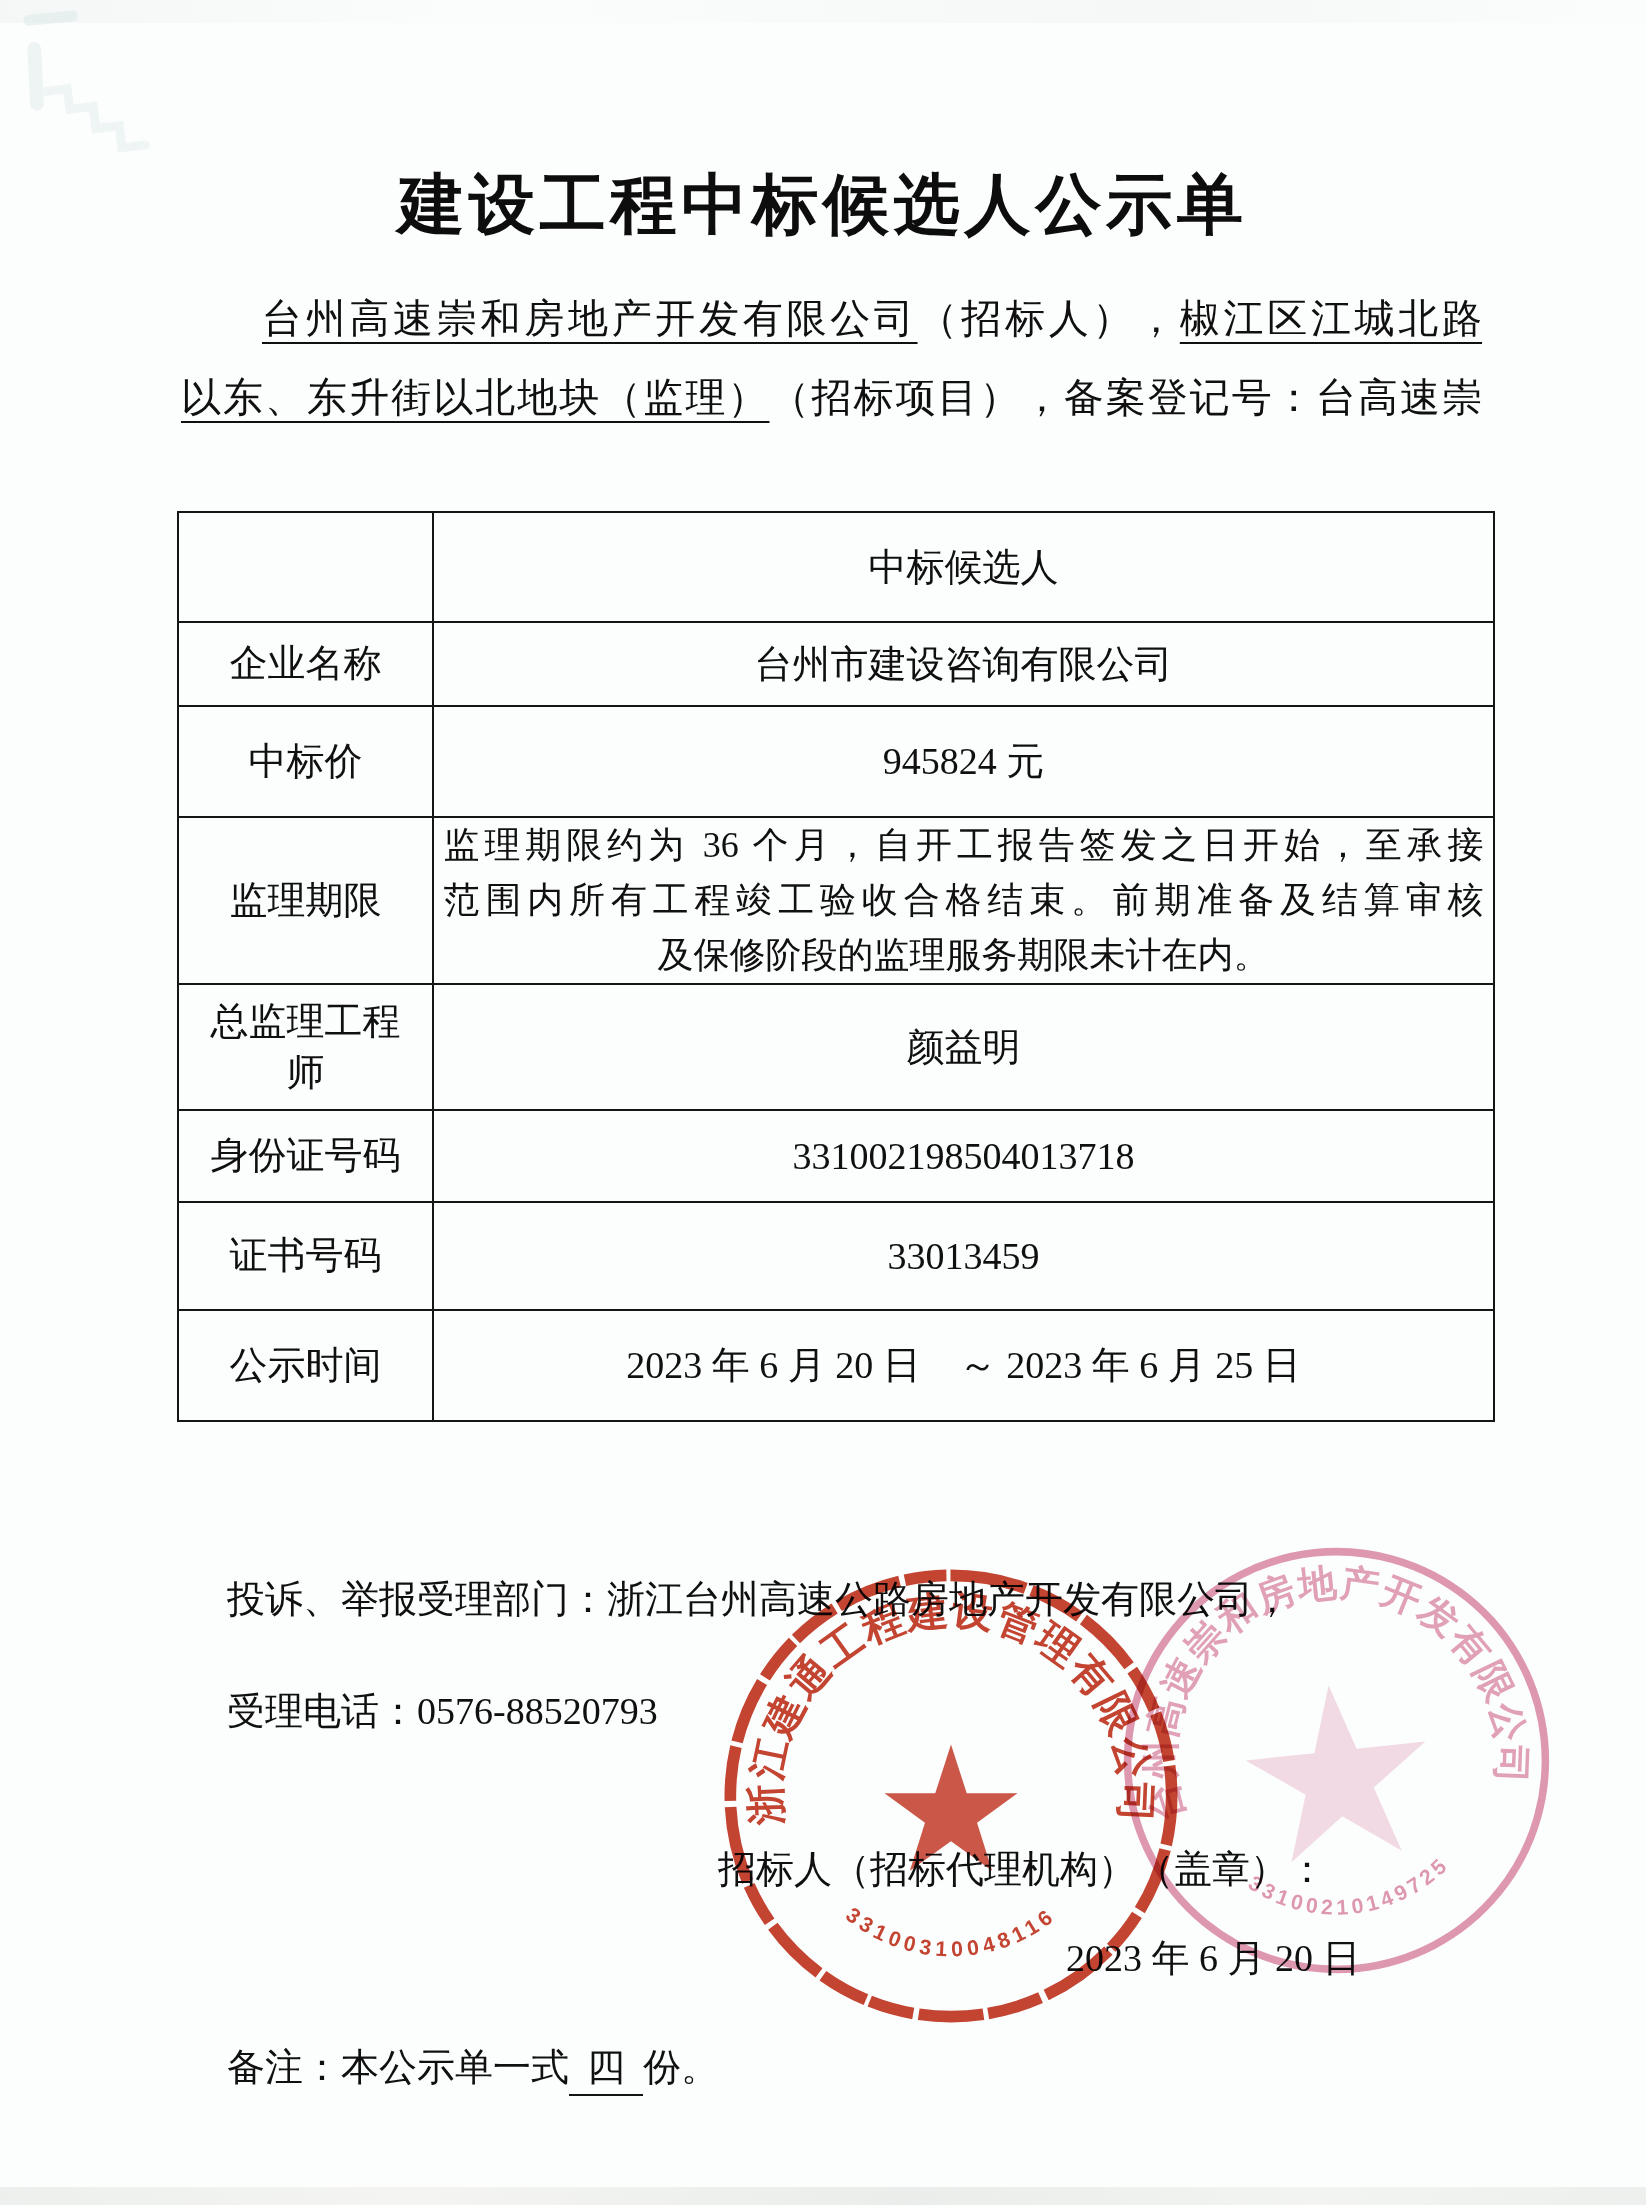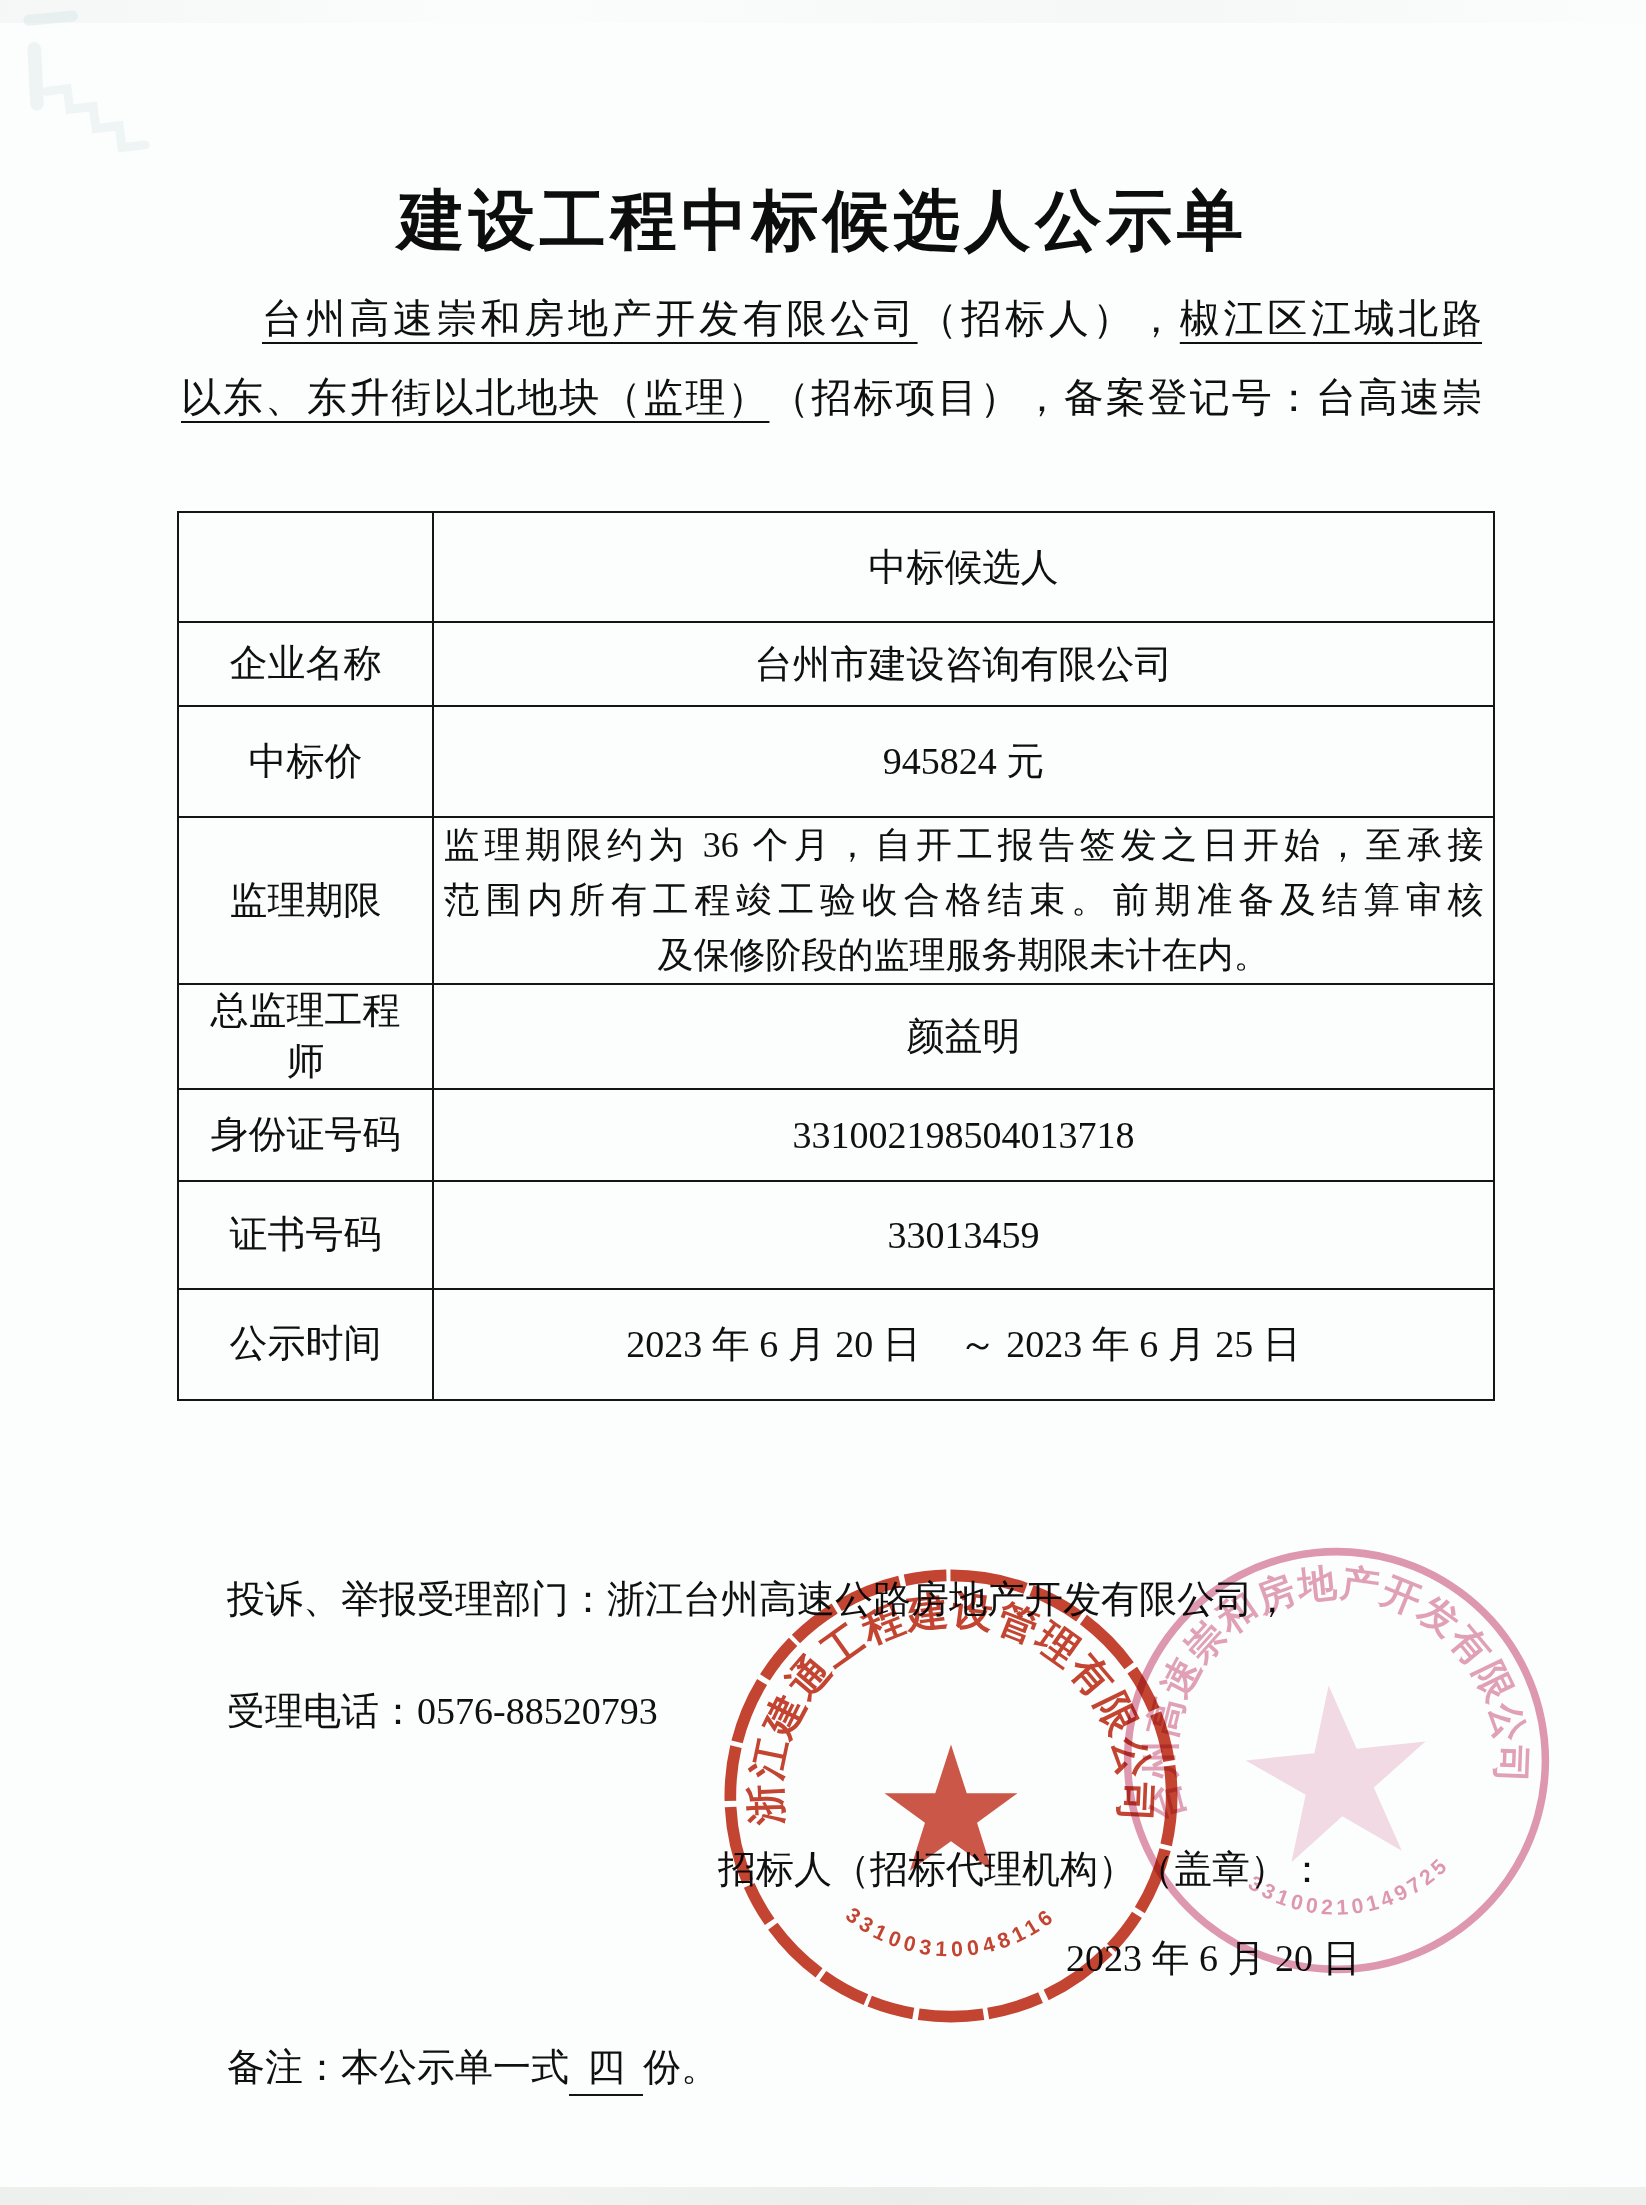--- a/index.html
+++ b/index.html
@@ -12,21 +12,21 @@
   .top-strip{position:absolute;top:0;left:0;width:100%;height:23px;
     background:linear-gradient(90deg,#f2f5f5 0%,#fbfcfc 30%,#f3f6f6 70%,#fbfcfc 100%);opacity:.7;}
   .bottom-strip{position:absolute;bottom:0;left:0;width:100%;height:18px;
     background:linear-gradient(90deg,#e9ece9 0%,#f2f3f0 25%,#e6e9e6 55%,#f0f2ef 80%,#e9ece9 100%);opacity:.8;}
   .scribble{position:absolute;left:19px;top:1.4px;opacity:.55;}
 
   .doc-title{
     position:absolute; top:160px; left:0; width:100%;
     text-align:center;
     font-family:"Liberation Sans","DejaVu Sans",sans-serif;
-    font-weight:900; font-size:66px; letter-spacing:4.8px; color:#0d0d0d;margin-top:16px;
+    font-weight:900; font-size:66px; letter-spacing:4.8px; color:#0d0d0d;
   }
 
   .intro{position:absolute; top:279px; left:181px; width:1301px; font-size:40px; color:#101010;}
   .intro .iline{height:79px; line-height:79px; white-space:nowrap;}
   .intro .just{white-space:normal; text-align:justify; text-align-last:justify; text-justify:inter-character;}
   .intro .indent{text-indent:81px;}
   .u-intro{
     text-decoration:underline; text-decoration-thickness:2.4px;
     text-underline-offset:9.6px; text-decoration-skip-ink:none;
   }
@@ -98,21 +98,21 @@
     <tr style="height:164px">
       <td class="lab">监理期限</td>
       <td>
         <div class="cell-multiline">
           <div class="jl">监理期限约为 36 个月，自开工报告签发之日开始，至承接</div>
           <div class="jl">范围内所有工程竣工验收合格结束。前期准备及结算审核</div>
           <div class="cl">及保修阶段的监理服务期限未计在内。</div>
         </div>
       </td>
     </tr>
-    <tr style="height:104px">
+    <tr style="height:126px">
       <td class="lab">总监理工程师</td>
       <td>颜益明</td>
     </tr>
     <tr style="height:92px">
       <td class="lab">身份证号码</td>
       <td>331002198504013718</td>
     </tr>
     <tr style="height:108px">
       <td class="lab">证书号码</td>
       <td>33013459</td>

